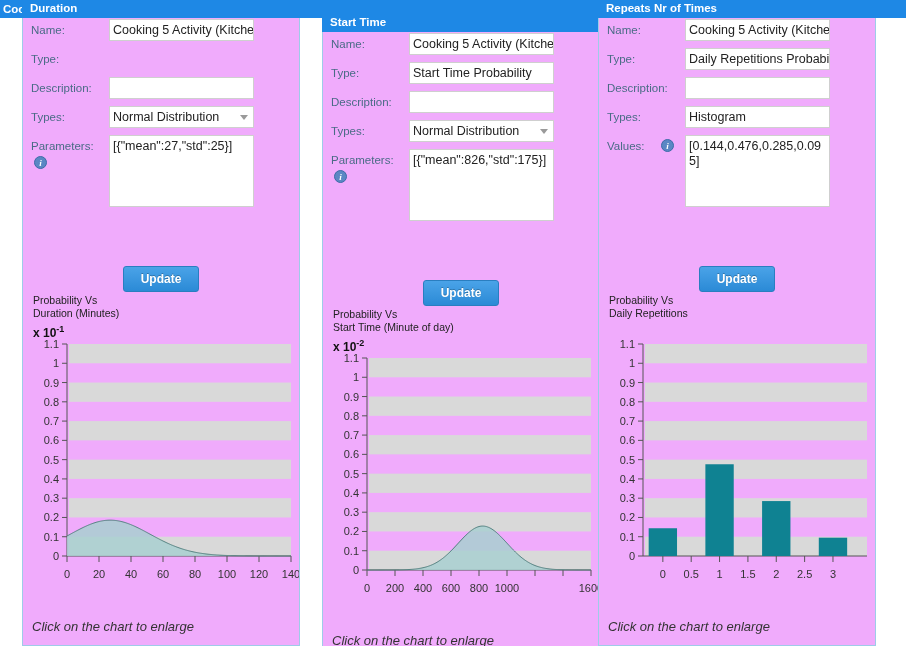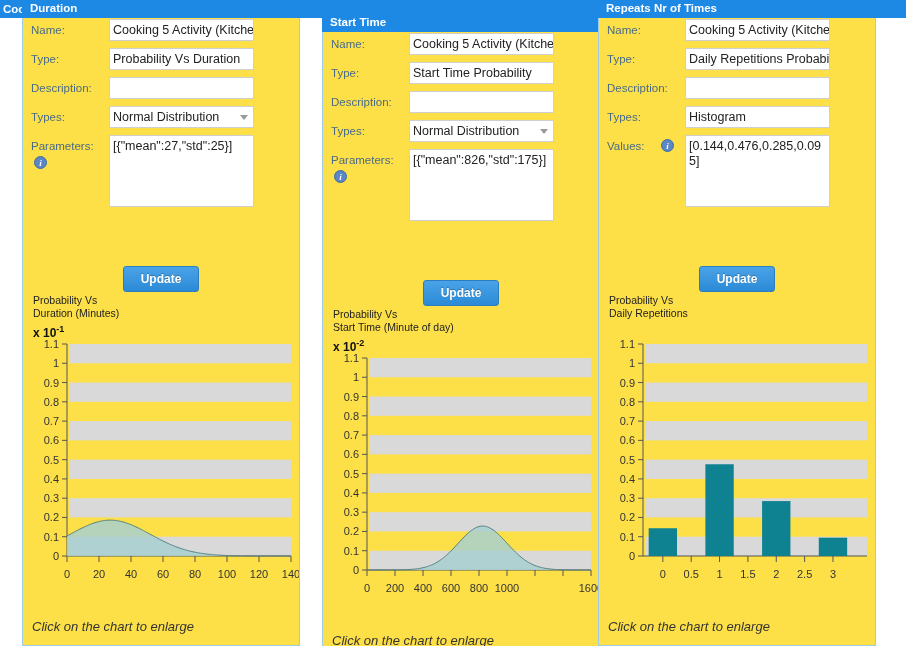--- a/index.html
+++ b/index.html
@@ -35,21 +35,21 @@
   .panels {
     position: absolute;
     left: 0; top: 18px;
     width: 906px; height: 628px;
   }
   .panel {
     position: absolute;
     top: 0;
     width: 278px;
     height: 628px;
-    background: #fde047;
+    background: #f0abfc;
     border: 1px solid #9ecbe8;
     border-top: none;
   }
   .panel.p1 { left: 22px; }
   .panel.p2 { left: 322px; margin-top: 14px; }
   .panel.p3 { left: 590px; margin-left: 8px; }
 
   .panel-header {
     position: absolute;
     left: -1px; top: -18px;
@@ -222,21 +222,20 @@
         <span>Duration</span>
       </div>
 
       <div class="form">
         <div class="row">
           <span class="lbl">Name:</span>
           <div class="fld">Cooking 5 Activity (Kitchen Extractor)</div>
         </div>
         <div class="row">
           <span class="lbl">Type:</span>
-          <div class="fld">Probability Vs Duration</div>
         </div>
         <div class="row">
           <span class="lbl">Description:</span>
           <div class="fld"></div>
         </div>
         <div class="row">
           <span class="lbl">Types:</span>
           <div class="fld selectfld">
             <span>Normal Distribution</span>
             <span class="caret"></span>

